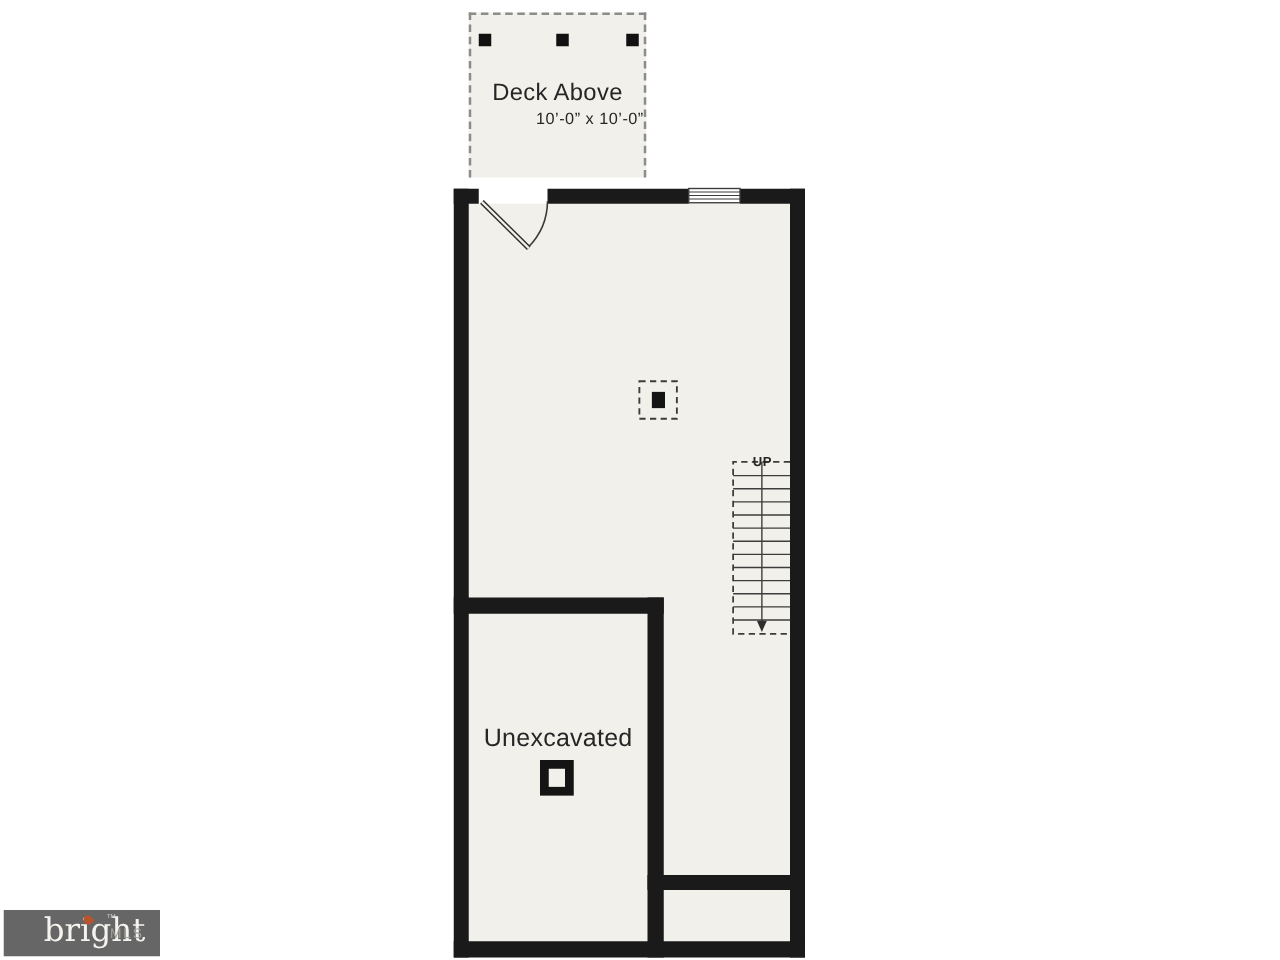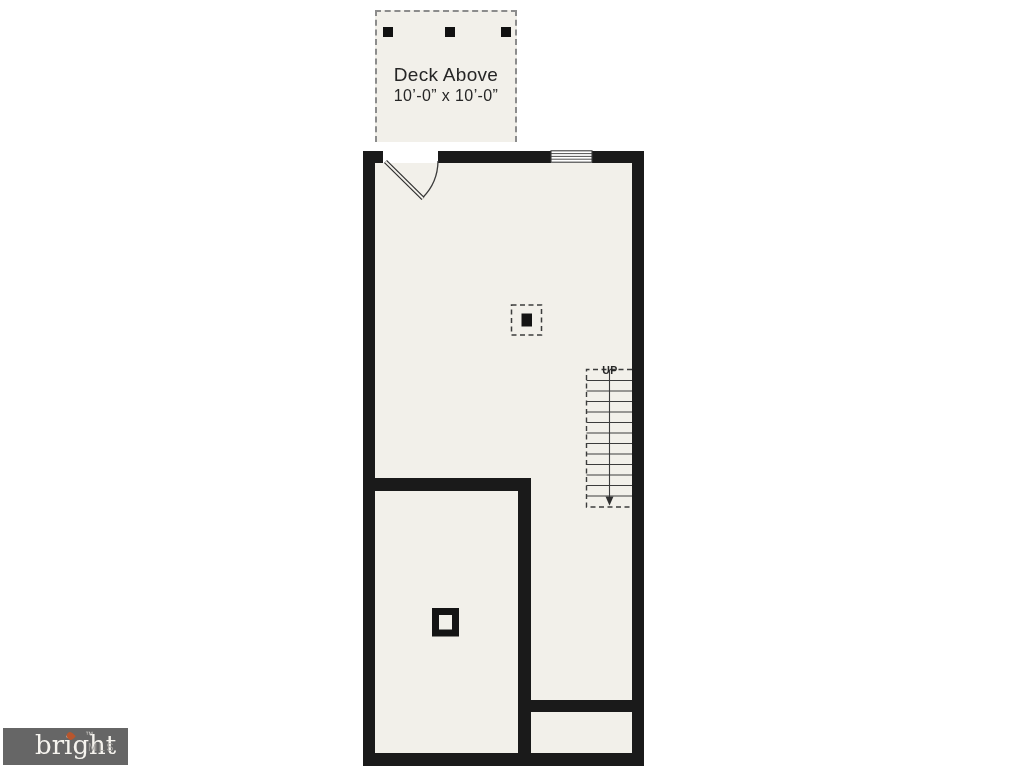--- a/index.html
+++ b/index.html
@@ -25,21 +25,21 @@
   .deck{
     left:375px;top:10px;width:142px;height:132px;box-sizing:border-box;
     background:var(--floor);
     border-top:2px dashed var(--dashed-line);
     border-left:2px dashed var(--dashed-line);
     border-right:2px dashed var(--dashed-line);
   }
   .post{position:absolute;width:10px;height:10px;background:#111;top:15px;}
   .post.p1{left:6px;} .post.p2{left:68px;} .post.p3{left:124px;}
   .deck-label{position:absolute;left:0;top:52px;width:100%;text-align:center;font-size:19px;letter-spacing:.3px;}
-  .deck-dims{position:absolute;left:0;top:75px;width:100%;text-align:center;font-size:16px;letter-spacing:.4px;}
+  .deck-dims{position:absolute;left:0;top:75px;width:100%;text-align:right;font-size:13px;letter-spacing:.4px;}
   
   .room-label{text-align:center;font-size:20px;letter-spacing:.2px;}
   .basement-label{left:375px;top:272px;width:262px;}
   .unex-label{left:375px;top:580px;width:143px;}
   .up-label{left:594px;top:353px;width:32px;text-align:center;font-size:10.5px;font-weight:700;letter-spacing:.5px;margin-top:11px;}
   
   svg{position:absolute;left:0;top:0;}
   .sym{stroke:var(--symbol-line);fill:none;}
   .sym-dash{stroke:var(--symbol-line);fill:none;stroke-dasharray:5 3.5;}
   .leaf-dark{stroke:#2e2e2e;}
@@ -127,20 +127,21 @@
 
     <g>
       <rect class="sym-dash" x="511.5" y="305" width="30" height="30" stroke-width="1.5"></rect>
       <rect class="col-solid" x="521.5" y="313.5" width="10.5" height="13"></rect>
     </g>
 
     <rect class="pier" x="435.5" y="611.5" width="20" height="21.5" stroke-width="7"></rect>
   </svg>
 
   <div class="abs up-label">UP</div>
+  <div class="abs room-label unex-label">Unexcavated</div>
 
   <div class="abs watermark">
     <span class="wm-brand">bright</span>
     <span class="wm-flame"></span>
     <span class="wm-tm">™</span>
     <span class="wm-mls">MLS</span>
   </div>
 
 </div>
 

